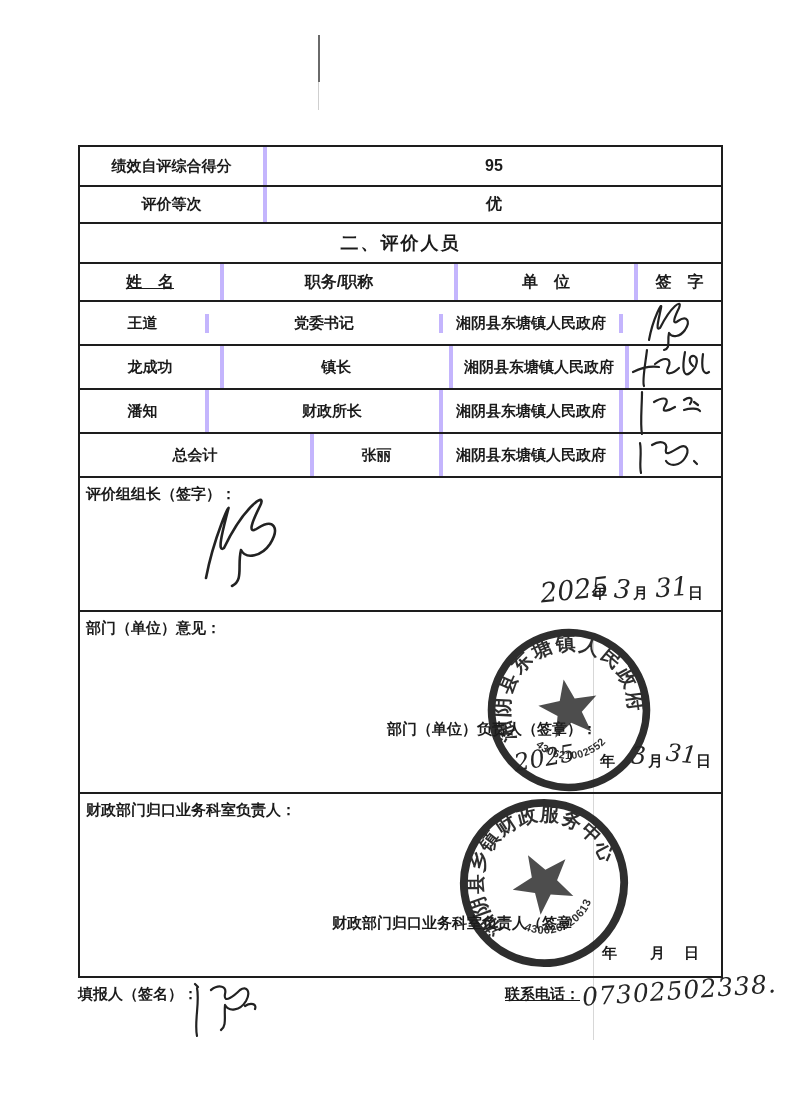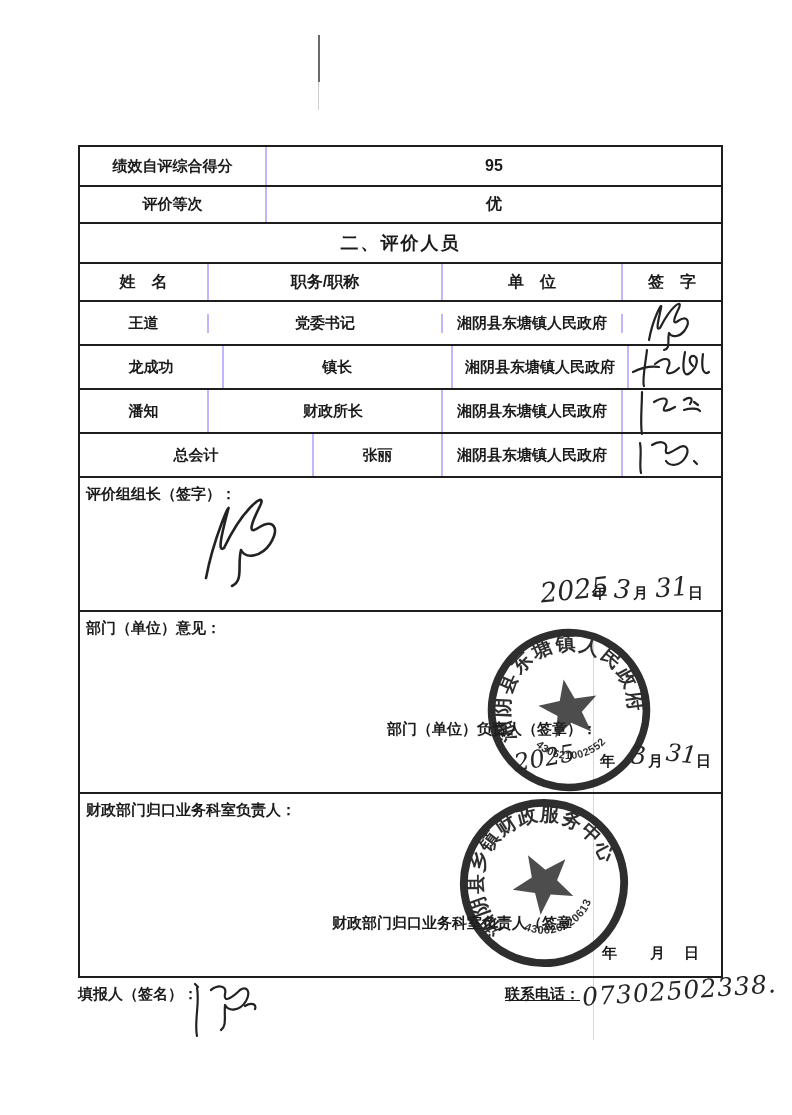--- a/index.html
+++ b/index.html
@@ -11,21 +11,21 @@
   .abs{position:absolute;}
   .b{font-weight:bold;}
   
   .scratch1{left:318px;top:35px;width:2px;height:47px;background:#6a6a6a;}
   .scratch2{left:318px;top:82px;width:1px;height:28px;background:#cfcfcf;}
   .foldline{left:593px;top:640px;width:1px;height:400px;background:#c6c6c6;opacity:.7;}
   
   .tbl{position:absolute;left:78px;top:145px;width:645px;border:2px solid #1d1d1d;box-sizing:border-box;background:transparent;}
   .trow{display:flex;border-bottom:2px solid #1d1d1d;box-sizing:border-box;align-items:stretch;}
   .trow:last-child{border-bottom:none;}
-  .cell{display:flex;align-items:center;justify-content:center;border-right:2px solid #c4b5fd;box-sizing:border-box;text-align:center;}
+  .cell{display:flex;align-items:center;justify-content:center;border-right:4px solid #c4b5fd;box-sizing:border-box;text-align:center;}
   .cell:last-child{border-right:none;}
   .sec{position:relative;width:100%;box-sizing:border-box;}
   .seclabel{position:absolute;left:6px;top:7px;font-weight:bold;font-size:15px;}
   .hand{font-family:"DejaVu Serif","Liberation Serif",serif;font-style:italic;color:#252525;}
   .printed-date{font-size:15px;font-weight:bold;}
   .sig path{fill:none;stroke:#222;stroke-width:2.2;stroke-linecap:round;stroke-linejoin:round;}
   .sig-big path{stroke-width:2.6;}
   
   .stamp{position:absolute;z-index:3;opacity:.92;}
   .stamp-ring{fill:none;stroke:#1d1d1d;stroke-width:9;}
@@ -53,21 +53,21 @@
     <div class="trow" style="height:37px;">
       <div class="cell b" style="width:187px;font-size:15px;">评价等次</div>
       <div class="cell b" style="flex:1;font-size:16px;">优</div>
     </div>
 
     <div class="trow" style="height:40px;">
       <div class="cell b" style="flex:1;font-size:18px;letter-spacing:2px;">二、评价人员</div>
     </div>
 
     <div class="trow" style="height:38px;">
-      <div class="cell b" style="width:129px;font-size:16px;">姓　名</div>
+      <div class="cell b" style="width:144px;font-size:16px;text-decoration:underline;">姓　名</div>
       <div class="cell b" style="width:234px;font-size:16px;">职务/职称</div>
       <div class="cell b" style="width:180px;font-size:16px;">单　位</div>
       <div class="cell b" style="flex:1;font-size:16px;border-radius:12px;">签　字</div>
     </div>
 
     <div class="trow" style="height:44px;align-items:center;">
       <div class="cell b" style="width:129px;font-size:15px;">王道</div>
       <div class="cell b" style="width:234px;font-size:15px;">党委书记</div>
       <div class="cell b" style="width:180px;font-size:15px;">湘阴县东塘镇人民政府</div>
       <div class="cell" style="flex:1;overflow:visible;">

